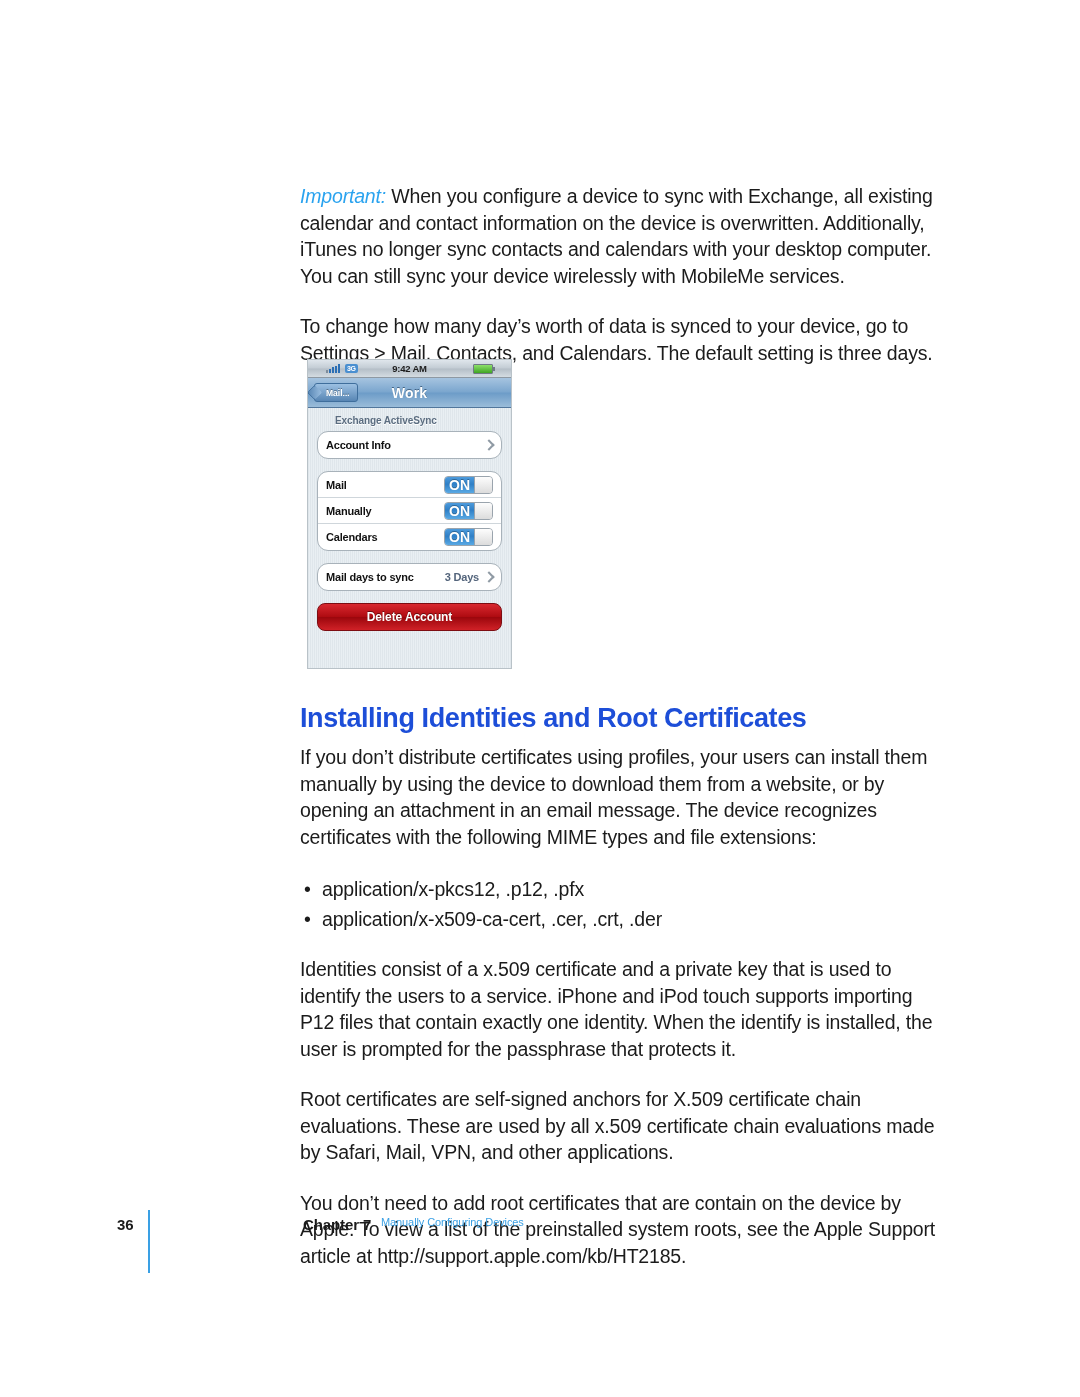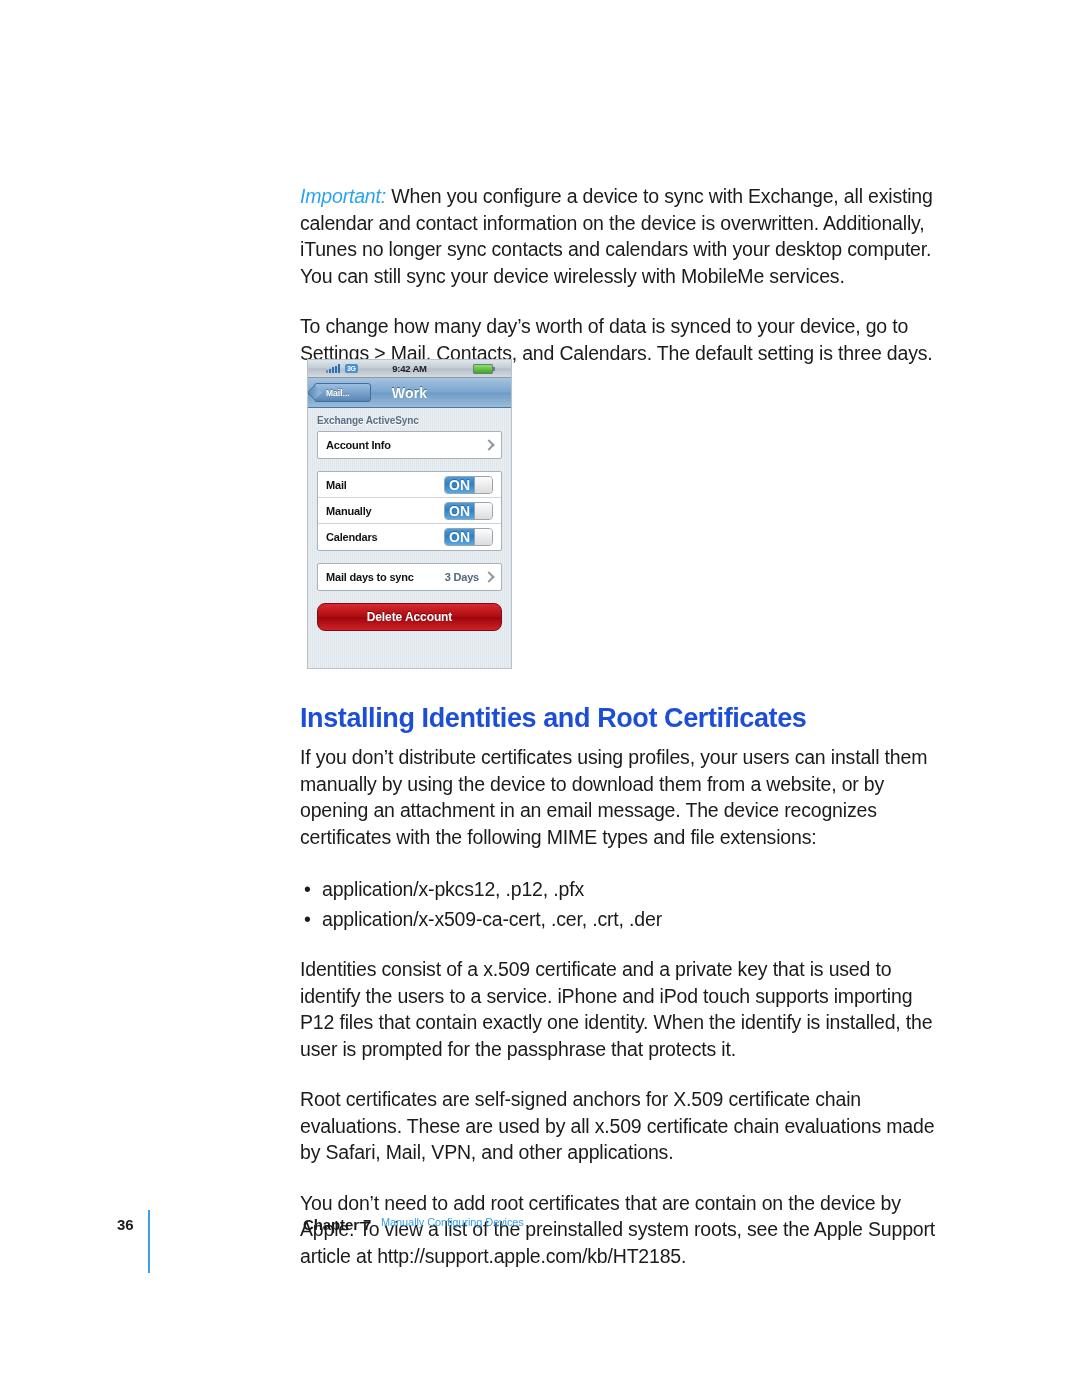--- a/index.html
+++ b/index.html
@@ -123,21 +123,21 @@
     height: 29px;
     background: linear-gradient(to bottom, #a6c4e0 0%, #7ba6ce 48%, #6d9cc8 52%, #9abcd9 100%);
     border-bottom: 1px solid #51769b;
     position: relative;
     display: flex;
     align-items: center;
   }
   .backbtn {
     margin-left: 6px;
     height: 17px;
-    padding: 0 20px 0 11px;
+    padding: 0 7px 0 11px;
     display: flex;
     align-items: center;
     font-size: 8.5px;
     font-weight: bold;
     color: #ffffff;
     background: linear-gradient(to bottom, #9cc0e2, #5886b4);
     border: 1px solid #3f6e9c;
     border-radius: 3px;
     position: relative;
     text-shadow: 0 -1px 0 rgba(0,0,0,.35);
@@ -170,28 +170,28 @@
       repeating-linear-gradient(to right, #dfe6eb 0px, #dfe6eb 1px, #e9eff3 1px, #e9eff3 2px);
     padding: 7px 9px 0 9px;
     box-sizing: border-box;
   }
 
   .group-header {
     font-size: 10px;
     font-weight: bold;
     color: #5b6d80;
     text-shadow: 0 1px 0 #ffffff;
-    margin: 0 0 5px 0;
+    margin: 0 0 5px 18px;
     letter-spacing: -0.1px;
   }
 
   .tbl {
     background: #ffffff;
     border: 1px solid #a8b2ba;
-    border-radius: 2px;
+    border-radius: 11px;
     overflow: hidden;
     margin-bottom: 12px;
   }
   .row {
     height: 26px;
     display: flex;
     align-items: center;
     padding: 0 8px;
     border-bottom: 1px solid #cfd6db;
     box-sizing: border-box;

